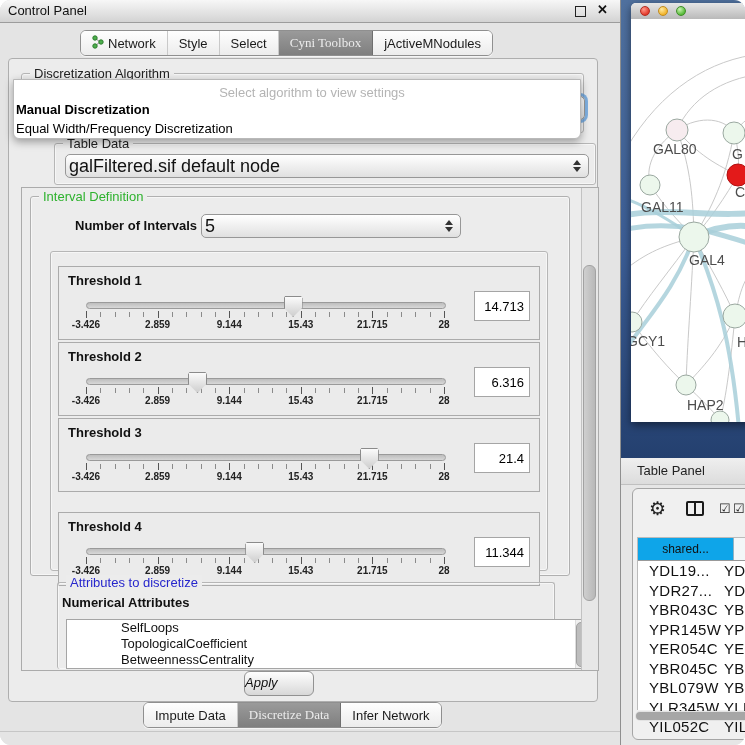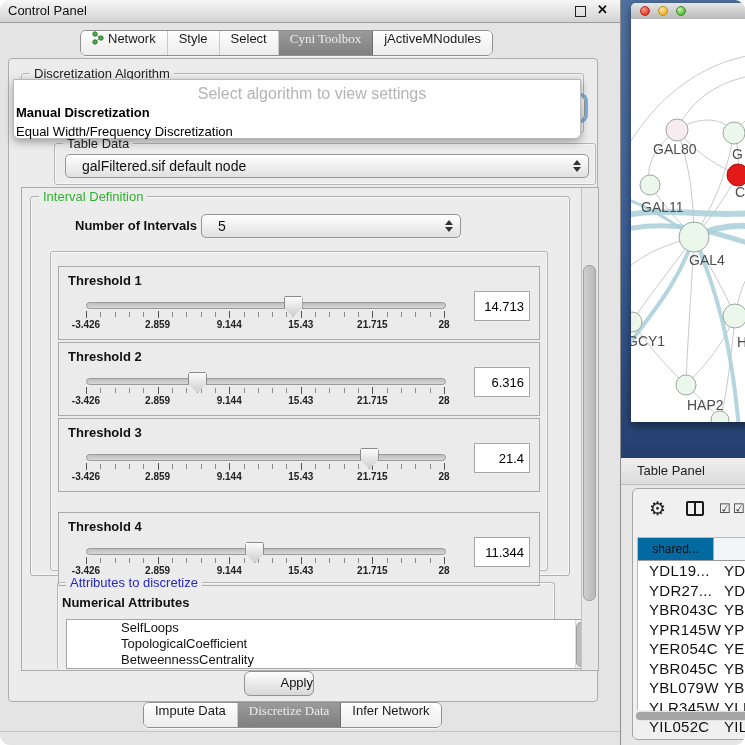--- a/index.html
+++ b/index.html
@@ -10,52 +10,52 @@
   #left-window{position:absolute;left:0;top:0;width:620px;height:745px;background:#e4e4e4;border-right:1px solid #8f8f8f;}
   #titlebar{position:absolute;left:0;top:0;width:100%;height:22px;
     background:linear-gradient(#f7f7f7,#d3d3d3);border-bottom:1px solid #9c9c9c;}
   #titlebar .title{position:absolute;left:8px;top:3px;font-size:13px;color:#111;}
   #win-restore{position:absolute;right:34px;top:6px;width:9px;height:9px;border:1.5px solid #222;background:transparent;}
   #win-close{position:absolute;right:12px;top:2px;font-size:13px;font-weight:bold;color:#111;}
 
   
   .seg{position:absolute;display:flex;align-items:stretch;background:#fdfdfd;border:1px solid #8f8f8f;
     border-radius:6px;overflow:hidden;height:24px;box-shadow:0 1px 1px rgba(255,255,255,.7);}
-  .seg .tab{display:flex;align-items:flex-start;gap:4px;padding:0 11px;font-size:13px;color:#1a1a1a;
+  .seg .tab{display:flex;align-items:center;gap:4px;padding:0 11px;font-size:13px;color:#1a1a1a;
     border-right:1px solid #c9c9c9;background:linear-gradient(#fefefe,#ececec);cursor:default;white-space:nowrap;}
   .seg .tab:last-child{border-right:none;}
   .seg .tab.sel{background:linear-gradient(#9a9a9a,#7f7f7f);color:#ececec;border-right:1px solid #6f6f6f;font-family:Liberation Serif, serif;}
   #top-tabs{left:80px;top:30px;}
   #bottom-tabs{left:143px;top:702px;}
   #bottom-line{position:absolute;left:0;top:731px;width:620px;height:1px;background:#c6c6c6;}
 
   
   #cp{position:absolute;left:8px;top:58px;width:588px;height:642px;background:#ececec;
     border:1px solid #aeaeae;border-radius:4px;}
 
   .groupbox{position:absolute;border:1px solid #b6b6b6;border-radius:3px;box-shadow:inset 0 0 0 1px rgba(255,255,255,.55);}
   .gb-label{position:absolute;top:-8px;left:8px;background:#ececec;padding:0 4px;font-size:13px;color:#222;white-space:nowrap;}
   .gb-label.green{color:#2eb22e;}
   .gb-label.blue{color:#2626cc;}
 
   .combo{position:absolute;height:24px;background:linear-gradient(#ffffff,#e0e0e0);
-    border:1px solid #979797;border-radius:5px;font-size:14px;color:#111;
-    display:flex;align-items:center;padding-left:16px;box-sizing:border-box;}
+    border:1px solid #979797;border-radius:5px;font-size:18px;color:#111;
+    display:flex;align-items:center;padding-left:3px;box-sizing:border-box;}
   .spinner{position:absolute;right:7px;top:50%;transform:translateY(-50%);width:8px;height:12px;}
   .spinner:before,.spinner:after{content:"";position:absolute;left:0;border-left:4px solid transparent;border-right:4px solid transparent;}
   .spinner:before{top:0;border-bottom:5px solid #333;}
   .spinner:after{bottom:0;border-top:5px solid #333;}
 
   #disc-group{left:12px;top:14px;width:561px;height:58px;}
   #disc-combo{left:10px;top:22px;width:553px;box-shadow:0 0 0 3px rgba(100,160,220,.8);}
 
   
   #popup{position:absolute;left:4px;top:20px;width:566px;height:58px;background:#ffffff;
     border:1px solid #b9b9b9;border-radius:0 0 6px 6px;box-shadow:0 3px 8px rgba(0,0,0,.35);z-index:50;}
-  #popup .hdr{display:block;text-align:center;font-size:16px;color:#b4b4b4;padding-top:5px;padding-left:30px;}
+  #popup .hdr{display:block;text-align:center;font-size:13px;color:#b4b4b4;padding-top:5px;padding-left:30px;}
   #popup .item{display:block;font-size:13px;color:#000;padding:1px 2px 1px 2px;line-height:17px;}
   #popup .item.sel{font-weight:bold;}
 
   #td-group{left:45px;top:84px;width:540px;height:40px;}
   #td-combo{left:10px;top:10px;width:524px;}
 
   
   #scrollpanel{position:absolute;left:12px;top:128px;width:576px;height:482px;border:1px solid #ababab;background:#ececec;}
   #sp-track{position:absolute;right:0;top:0;width:16px;height:100%;background:#e7e7e7;border-left:1px solid #c2c2c2;}
   #sp-thumb{position:absolute;right:2px;top:77px;width:11px;height:334px;background:linear-gradient(90deg,#cfcfcf,#b8b8b8);
@@ -82,21 +82,21 @@
     font-size:13px;color:#000;text-align:right;line-height:30px;padding-right:5px;box-sizing:border-box;}
 
   #attr-group{left:35px;top:394px;width:496px;height:86px;border-bottom:none;}
   #attr-list-label{position:absolute;left:4px;top:12px;font-size:13px;font-weight:bold;color:#111;}
   #attr-list{position:absolute;left:8px;top:36px;width:478px;height:48px;background:#fff;border:1px solid #a5a5a5;overflow:hidden;padding-left:44px;}
   #attr-list .li{font-size:13px;color:#111;line-height:16px;padding-left:10px;white-space:nowrap;}
   #al-track{position:absolute;right:0;top:0;width:13px;height:100%;background:#f0f0f0;border-left:1px solid #ddd;}
   #al-thumb{position:absolute;right:1px;top:2px;width:10px;height:43px;background:#bdbdbd;border:1px solid #a0a0a0;border-radius:5px;}
 
   #apply-btn{position:absolute;left:235px;top:612px;width:68px;height:23px;background:linear-gradient(#fefefe,#d8d8d8);
-    border:1px solid #929292;border-radius:6px;font-size:13px;color:#111;text-align:right;line-height:22px;}
+    border:1px solid #929292;border-radius:6px;font-size:13px;color:#111;text-align:left;line-height:22px;font-style:italic;}
 
   
   #desktop{position:absolute;left:621px;top:0;width:124px;height:458px;
     background:linear-gradient(#50719f 0%,#3c5e96 55%,#24406f 100%);}
   #net-window{position:absolute;left:10px;top:3px;width:130px;height:419px;border-radius:5px 5px 0 0;
     box-shadow:0 3px 10px rgba(0,0,0,.5);overflow:hidden;background:#fff;}
   #net-titlebar{position:absolute;left:0;top:0;width:100%;height:16px;
     background:linear-gradient(#e6e6e6,#b9b9b9);border-bottom:1px solid #8c8c8c;}
   .light{position:absolute;top:3px;width:10px;height:10px;border-radius:50%;box-sizing:border-box;}
   .light.red{left:9px;background:radial-gradient(circle at 35% 30%,#ff9a8a,#e33a2c 70%);border:1px solid #b02c20;}
@@ -112,21 +112,21 @@
     border:1px solid #a5a5a5;border-radius:6px;}
   #tp-toolbar{position:absolute;left:0;top:0;width:100%;height:44px;}
   #gear-ic{position:absolute;left:16px;top:8px;font-size:19px;color:#222;}
   #split-ic{position:absolute;left:53px;top:12px;width:18px;height:15px;border:2px solid #1a1a1a;border-radius:2px;box-sizing:border-box;}
   #split-ic:after{content:"";position:absolute;left:6px;top:0;width:2px;height:100%;background:#1a1a1a;}
   .chk-ic{position:absolute;top:12px;font-size:13px;color:#222;}
 
   #tp-table{position:absolute;left:4px;top:48px;width:160px;height:172px;background:#fff;border:1px solid #bbb;border-bottom:none;}
   .th-row{display:flex;height:22px;border-bottom:1px solid #999;}
   .th-cell{font-size:12px;color:#111;display:flex;align-items:center;justify-content:center;box-sizing:border-box;}
-  .th-c1{width:76px;background:#0369a1;border-right:1px solid #8fb2c4;}
+  .th-c1{width:96px;background:#0ea5e9;border-right:1px solid #8fb2c4;}
   .th-c2{flex:1;background:#f3f6f8;}
   .tr-row{display:flex;height:19.5px;}
   .td-cell{font-size:15px;color:#111;letter-spacing:.3px;box-sizing:border-box;display:flex;align-items:center;}
   .td-c1{width:76px;padding-left:11px;}
   .td-c2{flex:1;padding-left:10px;}
   #tp-hscroll{position:absolute;left:2px;top:222px;width:156px;height:10px;background:#e3e3e3;border-radius:5px;}
   #tp-hthumb{position:absolute;left:1px;top:1px;width:134px;height:8px;background:#a6a6a6;border-radius:4px;}
 
   svg text{font-family:"Liberation Sans",sans-serif;}
 </style>

